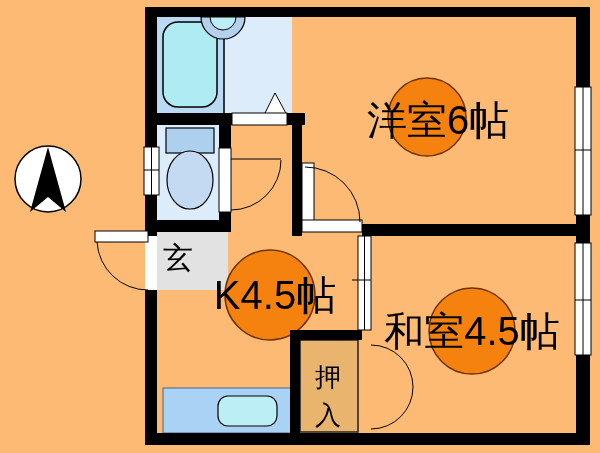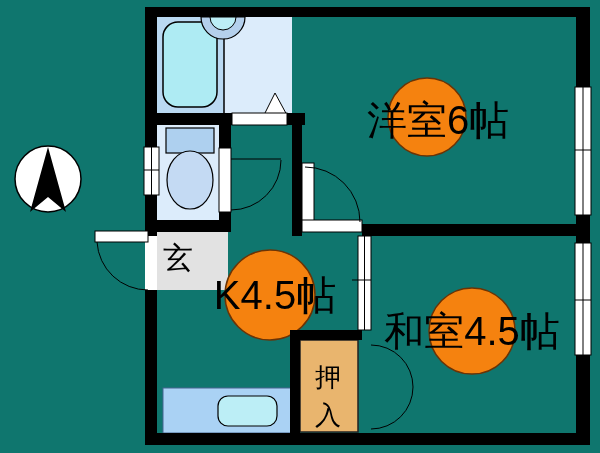--- a/index.html
+++ b/index.html
@@ -1,16 +1,16 @@
 <!DOCTYPE html>
 <html><head>
 <meta charset="utf-8">
 <style>
   html,body{margin:0;padding:0;background:#ffffff;}
-  #stage{position:relative;width:600px;height:453px;background:#0f766e;overflow:hidden;
+  #stage{position:relative;width:600px;height:453px;background:#fdba74;overflow:hidden;
          font-family:"Liberation Sans", sans-serif;}
   svg text{font-family:"Liberation Sans", sans-serif; fill:#000;}
   .room-label{font-size:40px;}
   .small-label{font-size:30px;}
   .closet-label{font-size:26px;}
 </style>
 </head>
 <body>
 
 <div id="stage">

